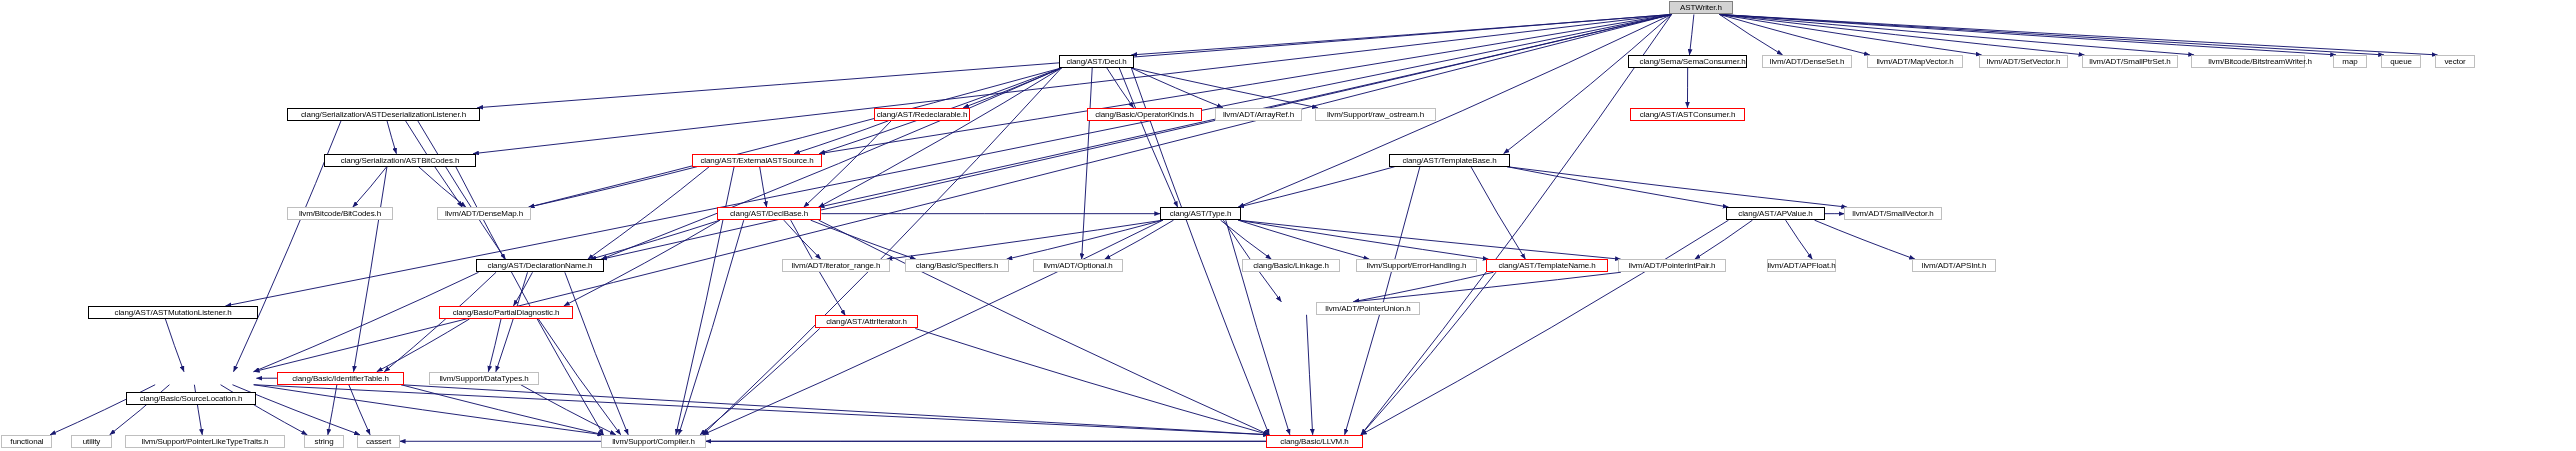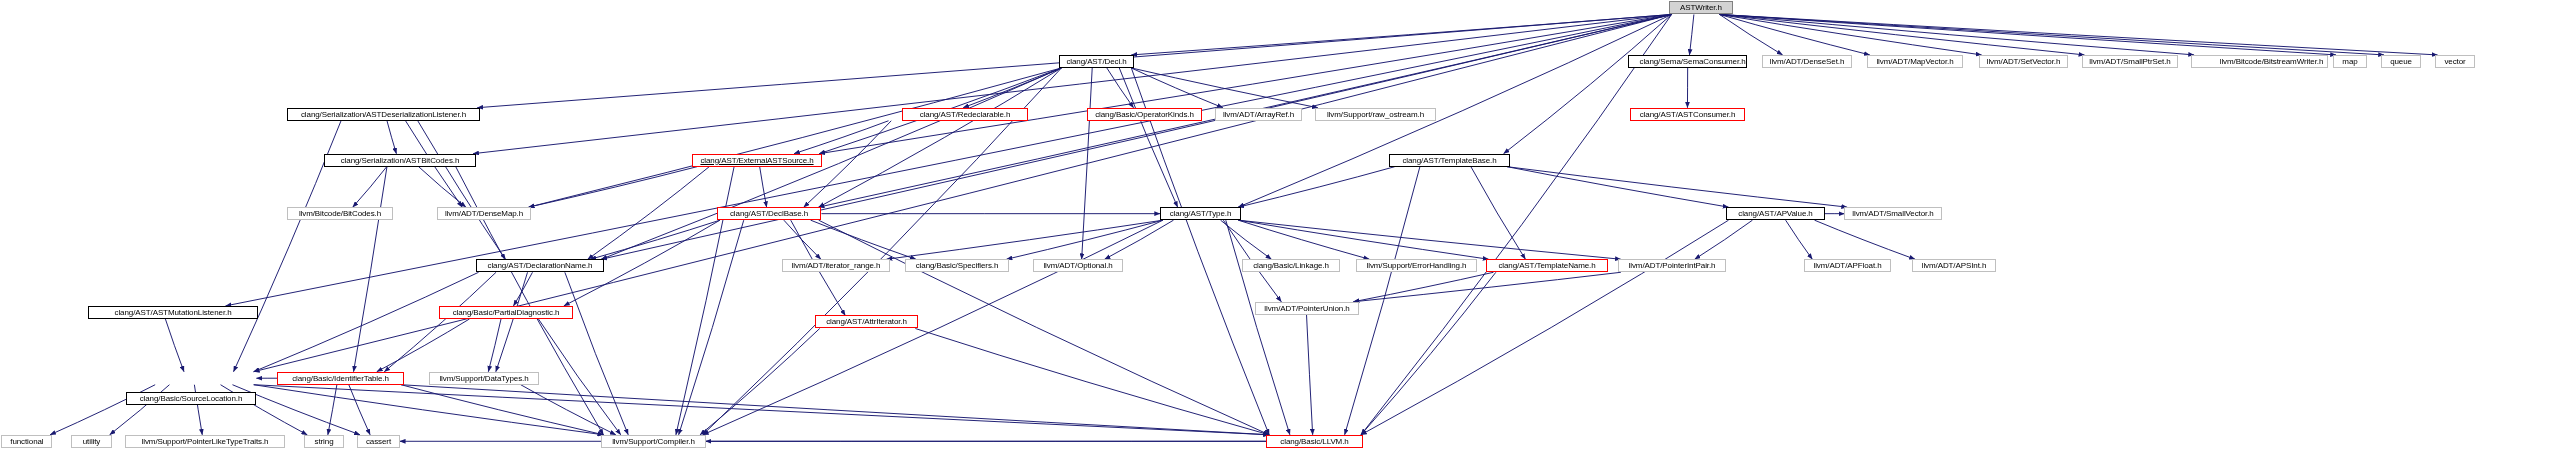--- a/index.html
+++ b/index.html
@@ -134,53 +134,53 @@
       </g>
   </svg>
   <div id="node-layer">
       <div class="node root" style="left: 1669px; top: 1.4px; width: 64px;">ASTWriter.h</div>
       <div class="node black" style="left: 1059px; top: 55px; width: 75px;">clang/AST/Decl.h</div>
       <div class="node black" style="left: 1628px; top: 55px; width: 119px; padding-left: 10px;">clang/Sema/SemaConsumer.h</div>
       <div class="node gray" style="left: 1762px; top: 55px; width: 90px;">llvm/ADT/DenseSet.h</div>
       <div class="node gray" style="left: 1867px; top: 55px; width: 96px;">llvm/ADT/MapVector.h</div>
       <div class="node gray" style="left: 1979px; top: 55px; width: 89px;">llvm/ADT/SetVector.h</div>
       <div class="node gray" style="left: 2082px; top: 55px; width: 96px;">llvm/ADT/SmallPtrSet.h</div>
-      <div class="node gray" style="left: 2191px; top: 55px; width: 137px; padding-left: 24px;">llvm/Bitcode/BitstreamWriter.h</div>
+      <div class="node gray" style="left: 2191px; top: 55px; width: 114px; padding-left: 24px;">llvm/Bitcode/BitstreamWriter.h</div>
       <div class="node gray" style="left: 2333px; top: 55px; width: 34px;">map</div>
       <div class="node gray" style="left: 2381px; top: 55px; width: 40px;">queue</div>
       <div class="node gray" style="left: 2435px; top: 55px; width: 40px;">vector</div>
       <div class="node black" style="left: 287px; top: 108px; width: 193px;">clang/Serialization/ASTDeserializationListener.h</div>
-      <div class="node red" style="left: 902px; top: 108px; width: 126px;">clang/AST/Redeclarable.h</div>
+      <div class="node red" style="left: 874px; top: 108px; width: 96px;">clang/AST/Redeclarable.h</div>
       <div class="node red" style="left: 1087px; top: 108px; width: 115px;">clang/Basic/OperatorKinds.h</div>
       <div class="node gray" style="left: 1215px; top: 108px; width: 87px;">llvm/ADT/ArrayRef.h</div>
       <div class="node gray" style="left: 1315px; top: 108px; width: 121px;">llvm/Support/raw_ostream.h</div>
       <div class="node red" style="left: 1630px; top: 108px; width: 115px;">clang/AST/ASTConsumer.h</div>
       <div class="node black" style="left: 324px; top: 154px; width: 152px;">clang/Serialization/ASTBitCodes.h</div>
-      <div class="node red" style="left: 692px; top: 154px; width: 130px; text-decoration: underline;">clang/AST/ExternalASTSource.h</div>
+      <div class="node red" style="left: 692px; top: 154px; width: 130px;">clang/AST/ExternalASTSource.h</div>
       <div class="node black" style="left: 1389px; top: 154px; width: 121px;">clang/AST/TemplateBase.h</div>
       <div class="node gray" style="left: 287px; top: 207px; width: 106px;">llvm/Bitcode/BitCodes.h</div>
       <div class="node gray" style="left: 437px; top: 207px; width: 94px;">llvm/ADT/DenseMap.h</div>
       <div class="node red" style="left: 717px; top: 207px; width: 104px;">clang/AST/DeclBase.h</div>
       <div class="node black" style="left: 1160px; top: 207px; width: 81px;">clang/AST/Type.h</div>
       <div class="node black" style="left: 1726px; top: 207px; width: 99px;">clang/AST/APValue.h</div>
       <div class="node gray" style="left: 1844px; top: 207px; width: 98px;">llvm/ADT/SmallVector.h</div>
       <div class="node black" style="left: 476px; top: 259px; width: 128px;">clang/AST/DeclarationName.h</div>
       <div class="node gray" style="left: 782px; top: 259px; width: 108px;">llvm/ADT/iterator_range.h</div>
       <div class="node gray" style="left: 905px; top: 259px; width: 104px;">clang/Basic/Specifiers.h</div>
       <div class="node gray" style="left: 1033px; top: 259px; width: 90px;">llvm/ADT/Optional.h</div>
       <div class="node gray" style="left: 1242px; top: 259px; width: 98px;">clang/Basic/Linkage.h</div>
       <div class="node gray" style="left: 1356px; top: 259px; width: 121px;">llvm/Support/ErrorHandling.h</div>
       <div class="node red" style="left: 1486px; top: 259px; width: 122px;">clang/AST/TemplateName.h</div>
       <div class="node gray" style="left: 1618px; top: 259px; width: 108px;">llvm/ADT/PointerIntPair.h</div>
-      <div class="node gray" style="left: 1804px; top: 259px; width: 87px;">llvm/ADT/APFloat.h</div>
+      <div class="node gray" style="left: 1767px; top: 259px; width: 69px;">llvm/ADT/APFloat.h</div>
       <div class="node gray" style="left: 1912px; top: 259px; width: 84px;">llvm/ADT/APSInt.h</div>
       <div class="node black" style="left: 88px; top: 306px; width: 170px;">clang/AST/ASTMutationListener.h</div>
       <div class="node red" style="left: 439px; top: 306px; width: 134px;">clang/Basic/PartialDiagnostic.h</div>
       <div class="node red" style="left: 815px; top: 315px; width: 103px;">clang/AST/AttrIterator.h</div>
-      <div class="node gray" style="left: 1255px; top: 302px; width: 104px;">llvm/ADT/PointerUnion.h</div>
+      <div class="node gray" style="left: 1316px; top: 302px; width: 104px;">llvm/ADT/PointerUnion.h</div>
       <div class="node black" style="left: 126px; top: 372px; width: 130px; margin-top: 20px;">clang/Basic/SourceLocation.h</div>
       <div class="node red" style="left: 277px; top: 372px; width: 127px;">clang/Basic/IdentifierTable.h</div>
       <div class="node gray" style="left: 429px; top: 372px; width: 110px;">llvm/Support/DataTypes.h</div>
       <div class="node gray" style="left: 1.4px; top: 435px; width: 51px;">functional</div>
       <div class="node gray" style="left: 71px; top: 435px; width: 41px;">utility</div>
       <div class="node gray" style="left: 125px; top: 435px; width: 160px;">llvm/Support/PointerLikeTypeTraits.h</div>
       <div class="node gray" style="left: 304px; top: 435px; width: 40px;">string</div>
       <div class="node gray" style="left: 357px; top: 435px; width: 43px;">cassert</div>
       <div class="node gray" style="left: 601px; top: 435px; width: 105px;">llvm/Support/Compiler.h</div>
       <div class="node red" style="left: 1266px; top: 435px; width: 97px;">clang/Basic/LLVM.h</div>

